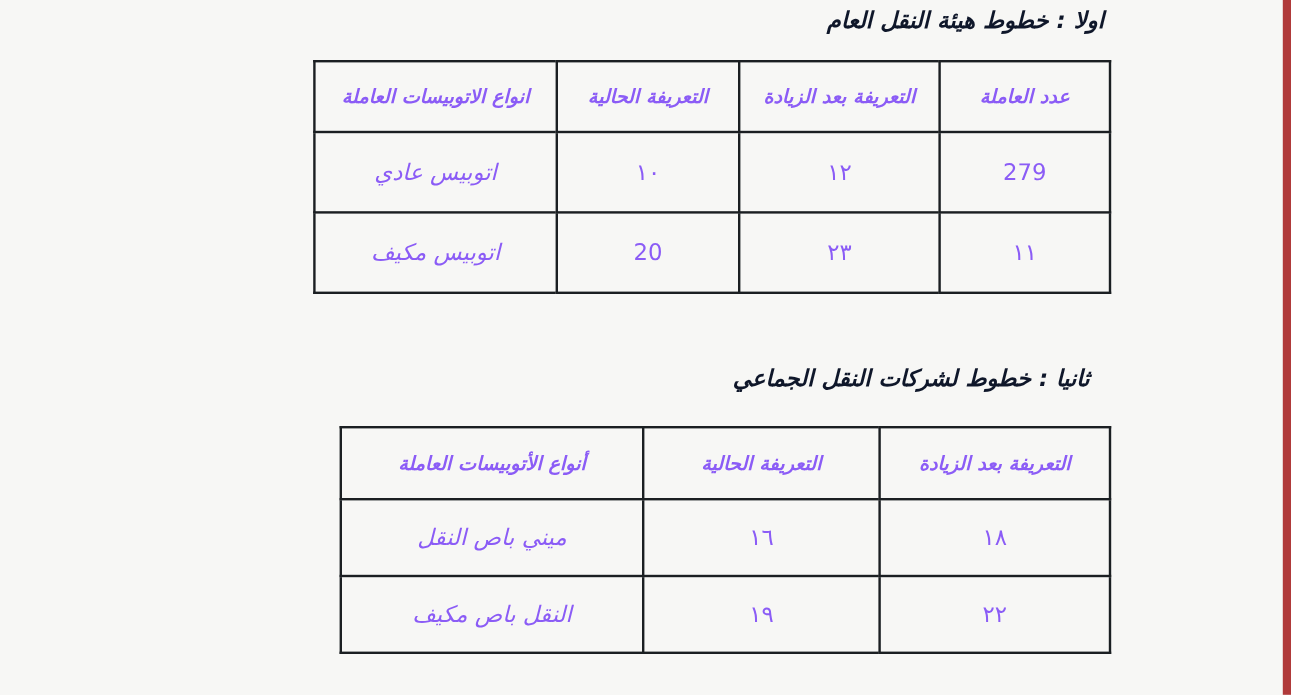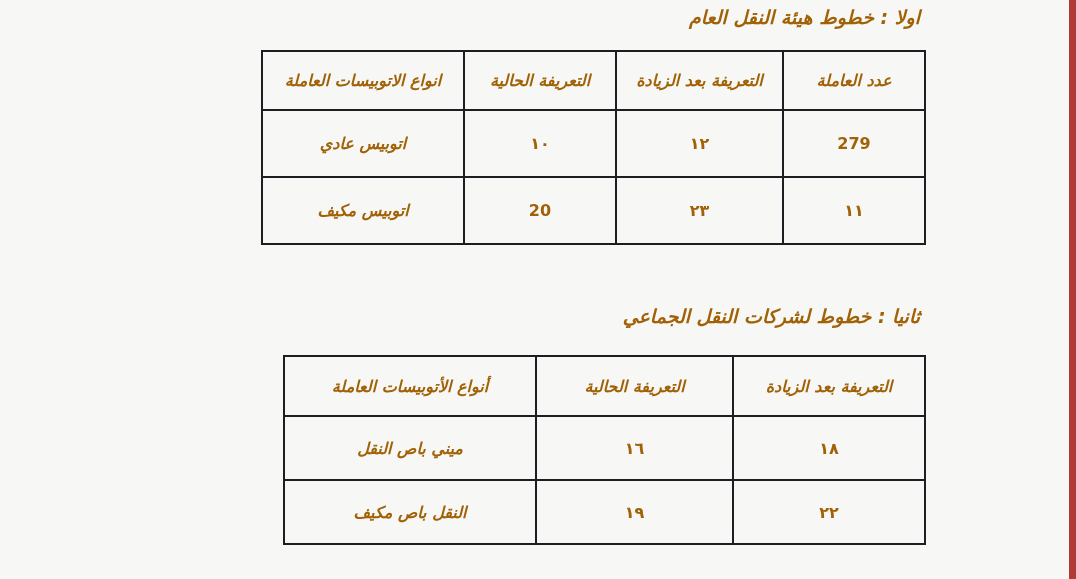--- a/index.html
+++ b/index.html
@@ -31,65 +31,65 @@
     background: #b03a3a;
   }
   .section {
     position: absolute;
   }
   .section-title {
     font-family: "DejaVu Sans", sans-serif;
     font-weight: bold;
     font-style: italic;
     font-size: 19px;
-    color: #a16207;
+    color: #0f172a;
     letter-spacing: 0px;
     white-space: nowrap;
   }
   table.doc-table {
     border-collapse: collapse;
     background: #f7f7f5;
     direction: rtl;
   }
   table.doc-table td,
   table.doc-table th {
     border: 2px solid #1b1f22;
     text-align: center;
     vertical-align: middle;
     font-family: "DejaVu Sans", sans-serif;
-    color: #a16207;
+    color: #8b5cf6;
     padding: 0;
   }
   table.doc-table th {
     font-weight: bold;
     font-style: italic;
     font-size: 16px;
     height: 57px;
   }
   table.doc-table td {
-    font-weight: bold;
-    font-size: 16px;
+    font-weight: normal;
+    font-size: 19px;
     height: 65px;
   }
   td.cell-label {
     font-style: italic;
     font-size: 17px;
   }
   
   #section-one { top: 6px; right: 150px; width: 830px; }
   #section-one .section-title { margin: 0 0 22px 0; padding-right: 6px; }
   #table-one { margin-right: 0; }
   #table-one .col-count  { width: 140px; }
   #table-one .col-after  { width: 165px; }
   #table-one .col-current{ width: 150px; }
   #table-one .col-type   { width: 200px; }
 
   
   #section-two { top: 305px; right: 150px; width: 830px; }
-  #section-two .section-title { margin: 0 0 28px 0; padding-right: 6px; }
+  #section-two .section-title { margin: 0 12px 28px 0; padding-right: 6px; }
   #table-two .col-after   { width: 190px; }
   #table-two .col-current { width: 195px; }
   #table-two .col-type    { width: 250px; }
   #table-two th { height: 58px; margin-left: 42px; }
   #table-two td { height: 62px; }
 </style>
 </head>
 <body>
 
 <div class="page">

